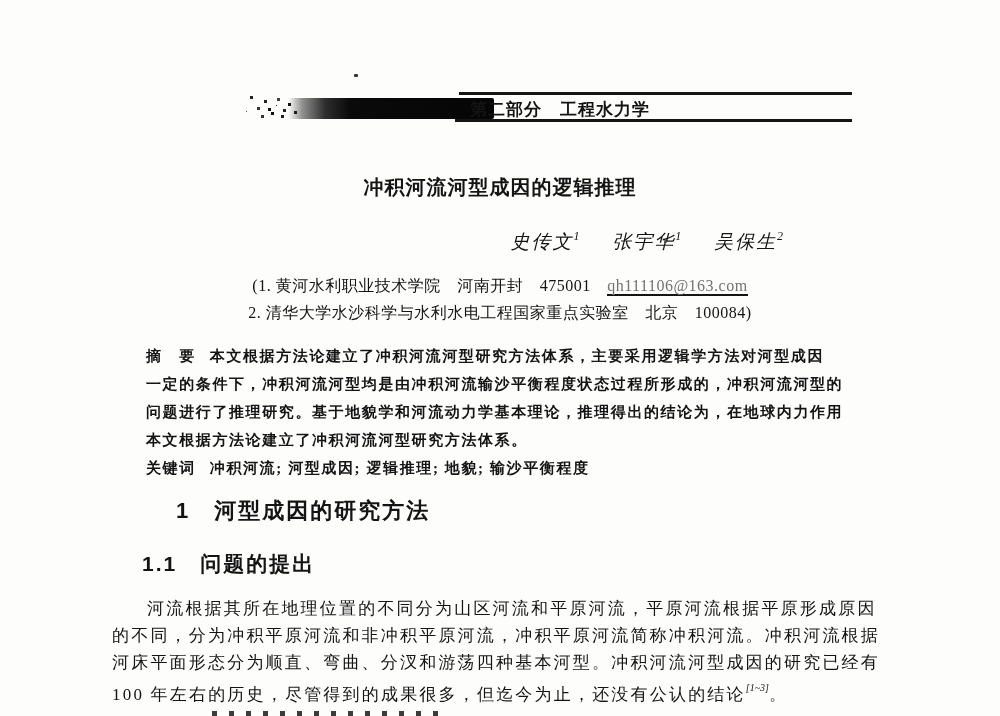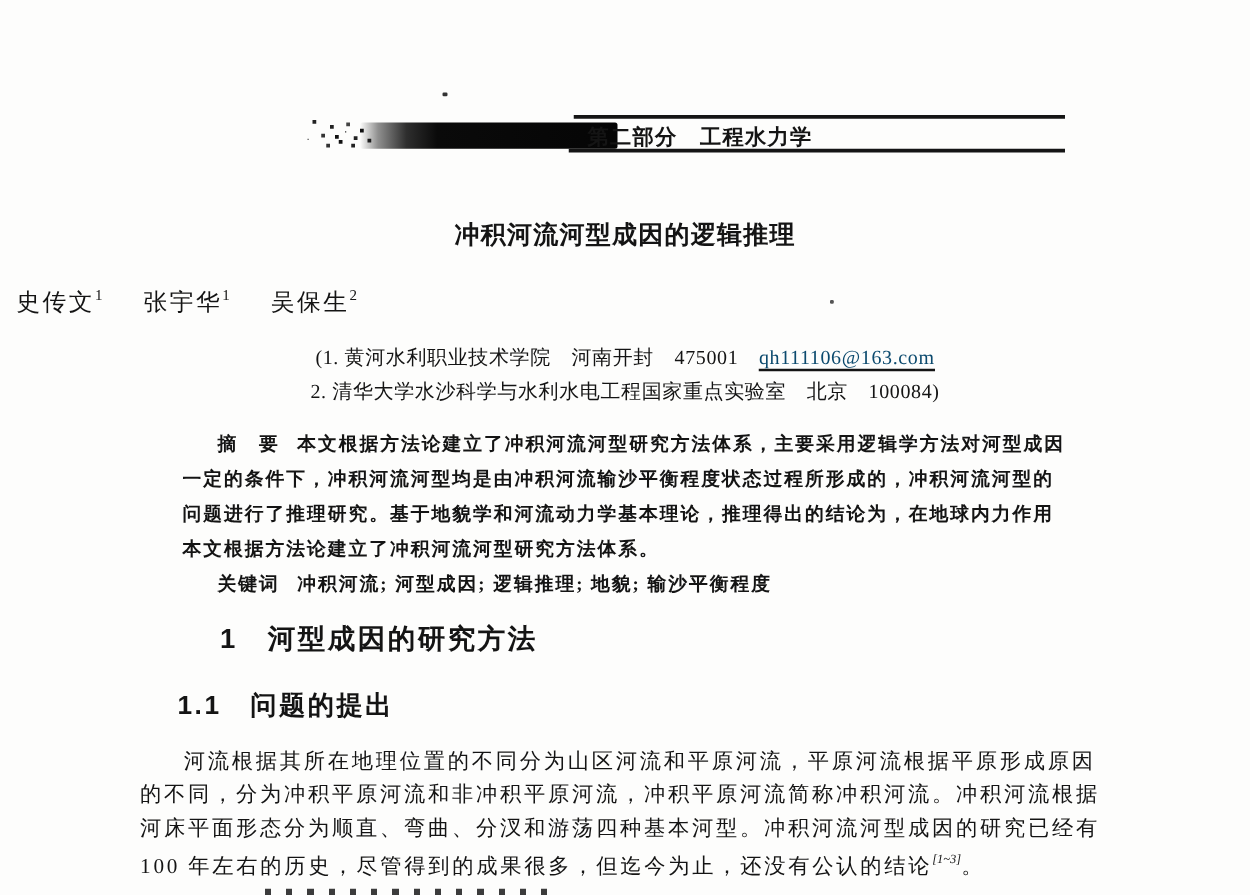--- a/index.html
+++ b/index.html
@@ -36,38 +36,38 @@
   .speck-a { left:354px; top:74px; width:4px; height:3px; }
   .speck-b { left:664px; top:240px; width:3px; height:3px; background:#555; }
 
   
   .paper-title {
     left:0; top:174px; width:1000px; text-align:center; white-space:nowrap;
     font-family:"Liberation Sans","DejaVu Sans",sans-serif;
     font-weight:700; font-size:20px; letter-spacing:1px;
   }
   .authors {
-    left:0; top:229px; width:796px; text-align:left; white-space:nowrap;
-    font-size:19px; letter-spacing:2px;
+    left:0; top:229px; width:796px; text-align:right; white-space:nowrap;
+    font-size:19px; letter-spacing:2px;font-style:italic;
   }
   .authors .author { margin:0 13px; }
   sup.ref { font-size:12px; letter-spacing:0; position:relative; top:-1px; }
   .affil { left:0; width:1000px; text-align:center; white-space:nowrap;
            font-size:16px; letter-spacing:.5px; }
   .affil-1 { top:276px; }
   .affil-2 { top:303px; }
-  .email { color:#0c4a6e; text-decoration:none; border-bottom:2px solid #141414;
+  .email { color:#737373; text-decoration:none; border-bottom:2px solid #141414;
            font-family:"Liberation Serif","DejaVu Serif",serif; }
 
   
   .abstract {
     left:146px; top:342px; width:716px; font-weight:700;
     font-size:15px; letter-spacing:1.6px; line-height:28px; white-space:nowrap;
   }
-  .abstract .lbl { font-family:"Liberation Sans","DejaVu Sans",sans-serif; margin-right:14px;margin-left:28px; }
+  .abstract .lbl { font-family:"Liberation Sans","DejaVu Sans",sans-serif; margin-right:14px; }
   .kw-line { margin-top:0; }
 
   
   .h1 {
     left:132px; top:496px; white-space:nowrap;
     font-family:"Liberation Sans","DejaVu Sans",sans-serif;
     font-weight:700; font-size:22px; letter-spacing:2px;margin-left:44px;
   }
   .h2 {
     left:142px; top:550px; white-space:nowrap;

